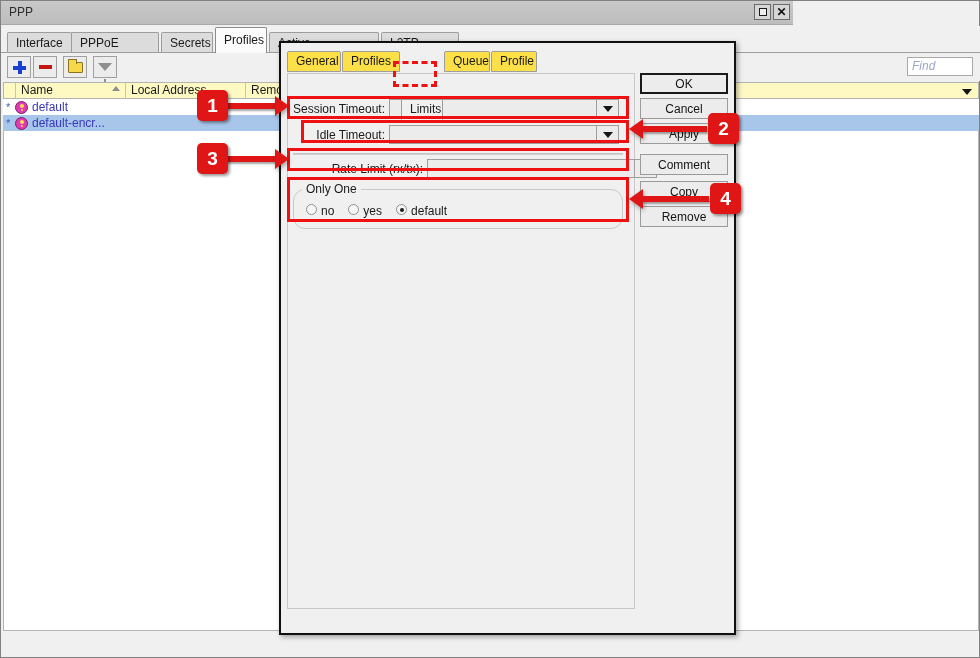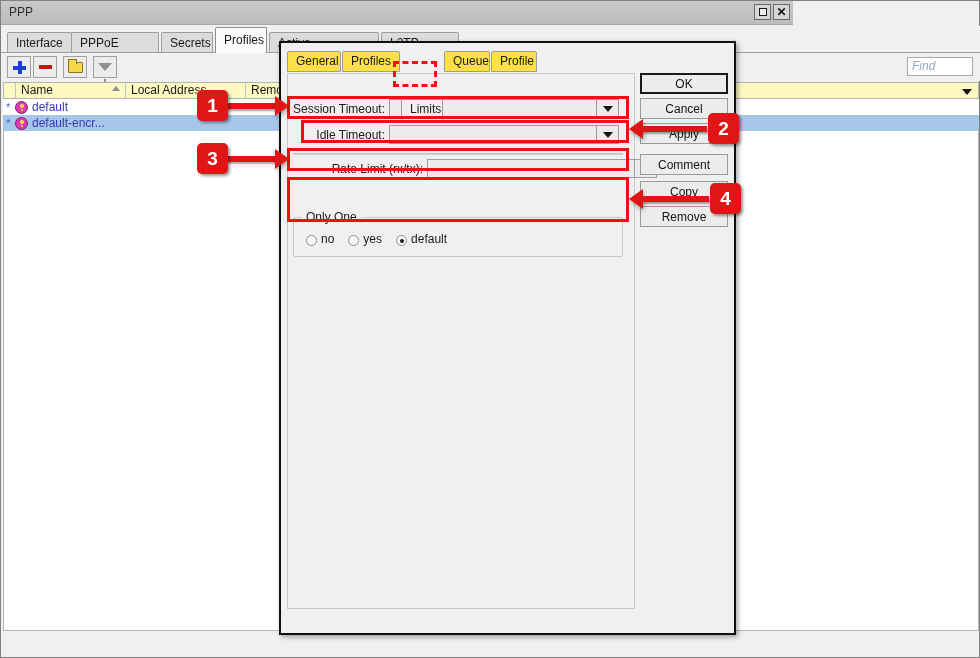--- a/index.html
+++ b/index.html
@@ -191,28 +191,28 @@
     height: 19px; background: #ececec; border: 1px solid #9e9e9e;
   }
   .field-drop {
     width: 22px; height: 19px; background: #ececec; border: 1px solid #9e9e9e;
     border-left: none; display: flex; align-items: center; justify-content: center;
   }
 
   .sep-line { position: absolute; height: 2px; background: #d0d0d0; border-top: 1px solid #c4c4c4; }
 
   .groupbox {
-    position: absolute; border: 1px solid #c9c9c9; border-radius: 2px; margin-top: 28px;
+    position: absolute; border: 1px solid #c9c9c9; border-radius: 12px;
   }
   .group-legend {
     position: absolute; top: -8px; left: 8px; background: #f0f0f0;
     padding: 0 4px; font-size: 12px; color: #1a1a1a;
   }
   .radio-line { position: absolute; display: flex; align-items: center; gap: 0; }
-  .radio { display: flex; align-items: flex-end; margin-right: 14px; font-size: 12px; color: #1a1a1a; }
+  .radio { display: flex; align-items: flex-start; margin-right: 14px; font-size: 12px; color: #1a1a1a; }
   .radio-dot {
     width: 11px; height: 11px; border-radius: 50%;
     border: 1px solid #8e8e8e; background: #f7f7f7; margin-right: 4px; position: relative;
   }
   .radio.checked .radio-dot::after {
     content: ""; position: absolute; left: 2.5px; top: 2.5px;
     width: 4px; height: 4px; border-radius: 50%; background: #1a1a1a;
   }
 
   .panel-inner {

